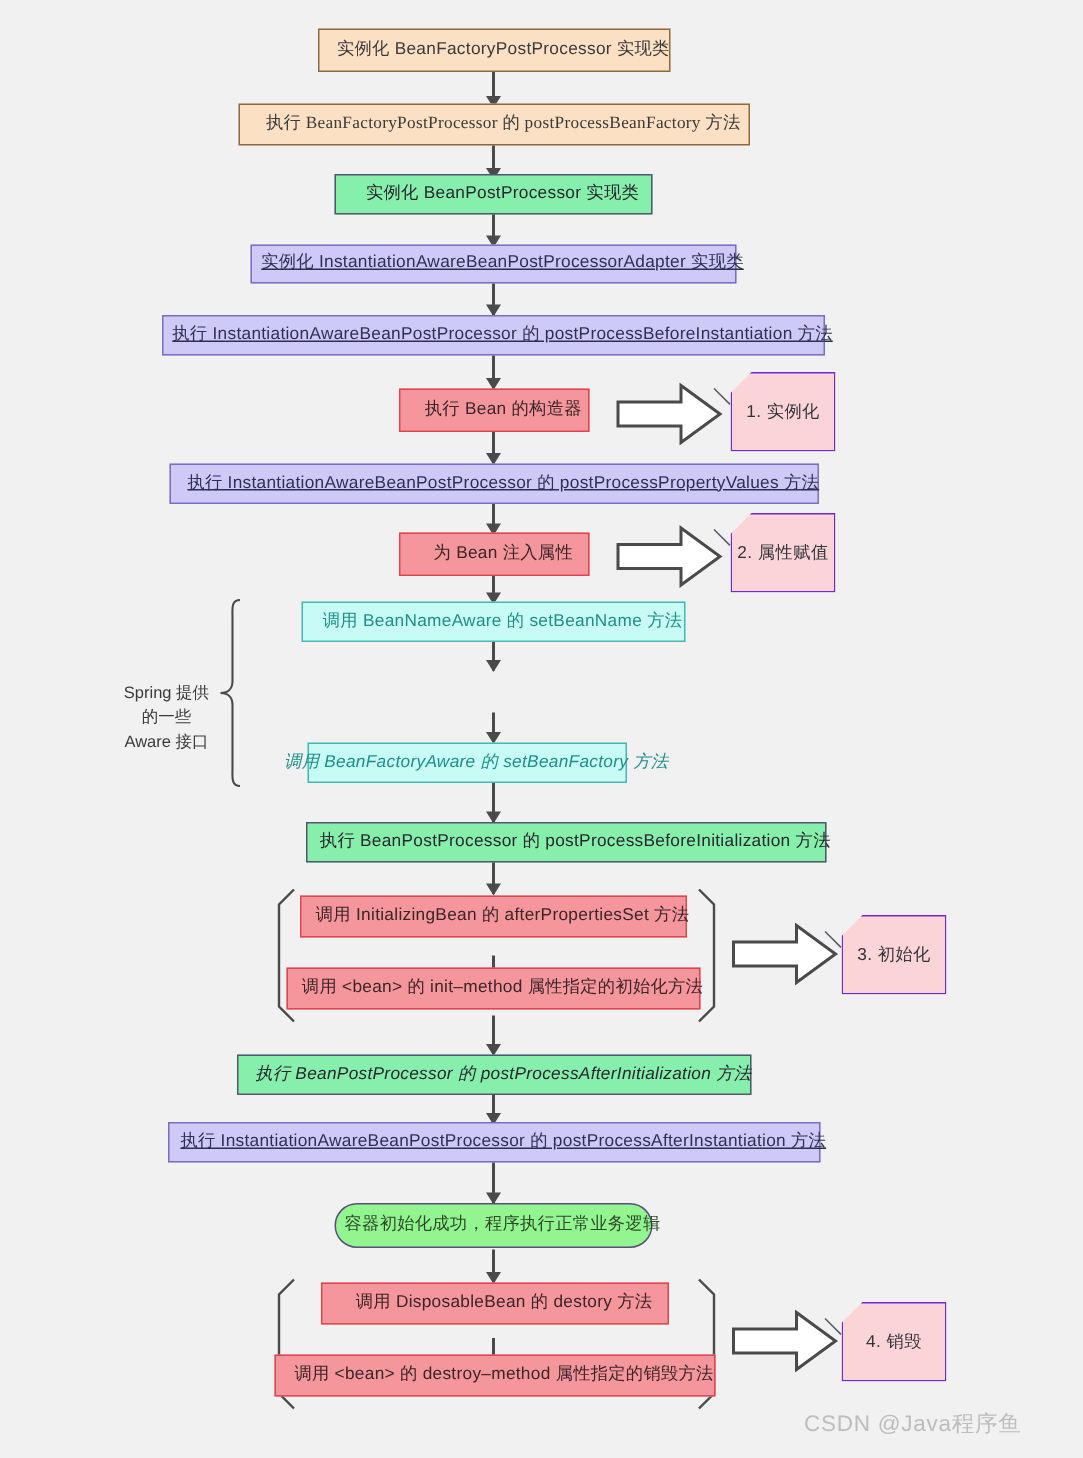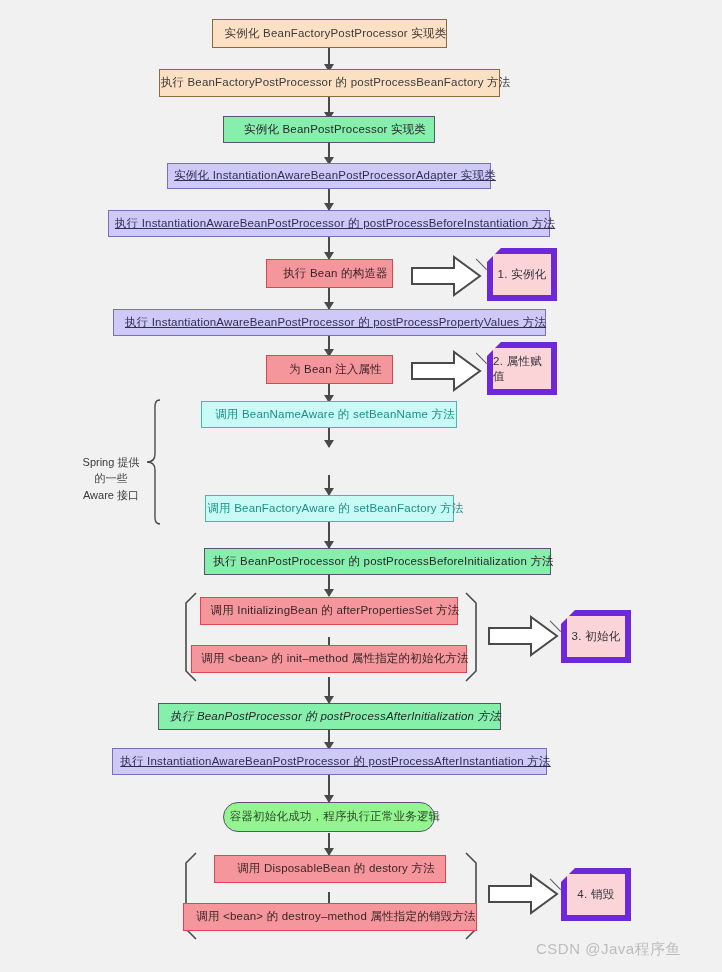--- a/index.html
+++ b/index.html
@@ -64,21 +64,21 @@
   
   .block-arrow {
     position: absolute;
     z-index: 3;
   }
   
   .note {
     position: absolute;
     box-sizing: border-box;
     background: #fbd4d8;
-    border: 6px solid #6d28d9;
+    border: 1px solid #6d28d9;
     display: flex;
     align-items: center;
     justify-content: center;
     font-size: 11.5px;
     color: #33333a;
     letter-spacing: .3px;
     clip-path: polygon(14px 0, 100% 0, 100% 100%, 0 100%, 0 14px);
     z-index: 3;
   }
   .note-fold {
@@ -131,21 +131,21 @@
   <div class="conn" style="left:329px; top:677px; height:26px;"></div>
   <div class="conn" style="left:329px; top:725px; height:24px;"></div>
   <div class="conn" style="left:329px; top:774px; height:28px;"></div>
   <div class="conn" style="left:329px; top:833px; height:22px;"></div>
   <div class="conn" style="left:329px; top:892px; height:19px;"></div>
 
   <div class="node n-orange" style="left:212px; top:19px; width:235px; height:29px;">
     <span>实例化 BeanFactoryPostProcessor 实现类</span>
   </div>
 
-  <div class="node n-orange" style="left:159px; top:69px; width:341px; height:28px;">
+  <div class="node n-orange" style="left:159px; top:69px; width:341px; height:28px;font-family:Liberation Serif, serif;">
     <span>执行 BeanFactoryPostProcessor 的 postProcessBeanFactory 方法</span>
   </div>
 
   <div class="node n-blue" style="left:223px; top:116px; width:212px; height:27px;">
     <span>实例化 BeanPostProcessor 实现类</span>
   </div>
 
   <div class="node n-purple" style="left:167px; top:163px; width:324px; height:26px;">
     <span>实例化 InstantiationAwareBeanPostProcessorAdapter 实现类</span>
   </div>
@@ -164,21 +164,21 @@
 
   <div class="node n-red" style="left:266px; top:355px; width:127px; height:29px;">
     <span>为 Bean 注入属性</span>
   </div>
 
   <div class="node n-cyan" style="left:201px; top:401px; width:256px; height:27px;">
     <span>调用 BeanNameAware 的 setBeanName 方法</span>
   </div>
 
 
-  <div class="node n-cyan" style="left:205px; top:495px; width:249px; height:27px;">
+  <div class="node n-cyan" style="left:205px; top:495px; width:213px; height:27px;font-style:italic;">
     <span>调用 BeanFactoryAware 的 setBeanFactory 方法</span>
   </div>
 
   <div class="node n-blue" style="left:156px; top:548px; width:347px; height:27px;margin-left:48px;">
     <span>执行 BeanPostProcessor 的 postProcessBeforeInitialization 方法</span>
   </div>
 
   <div class="node n-red" style="left:200px; top:597px; width:258px; height:28px;">
     <span>调用 InitializingBean 的 afterPropertiesSet 方法</span>
   </div>

